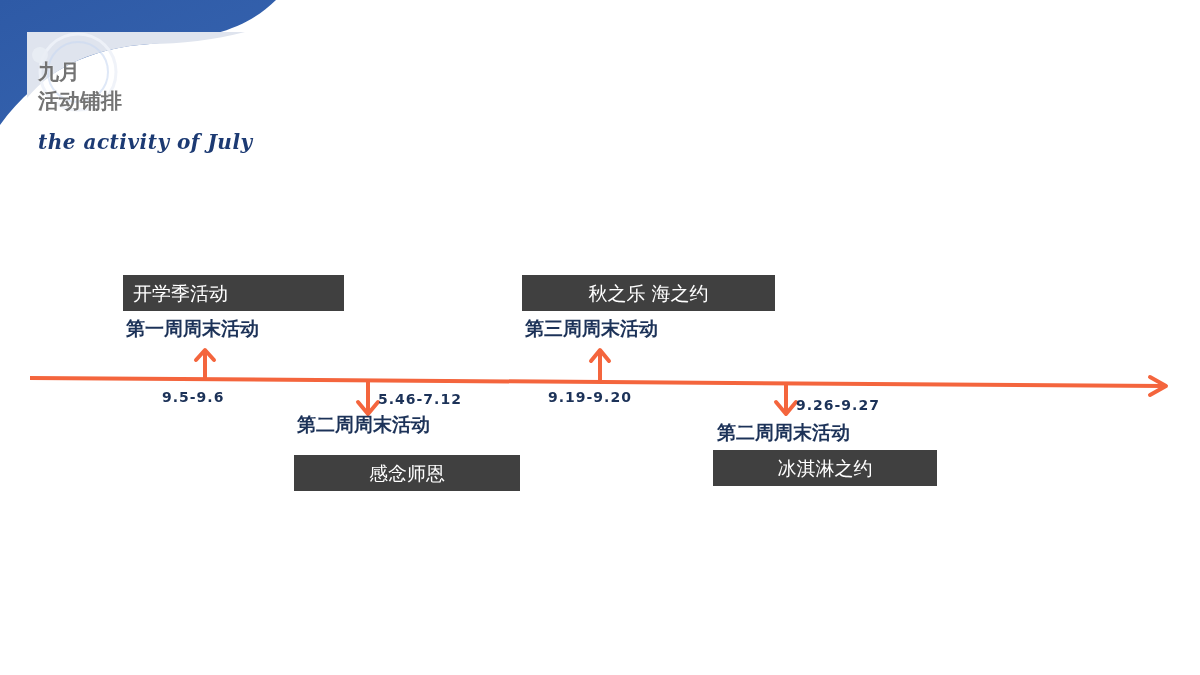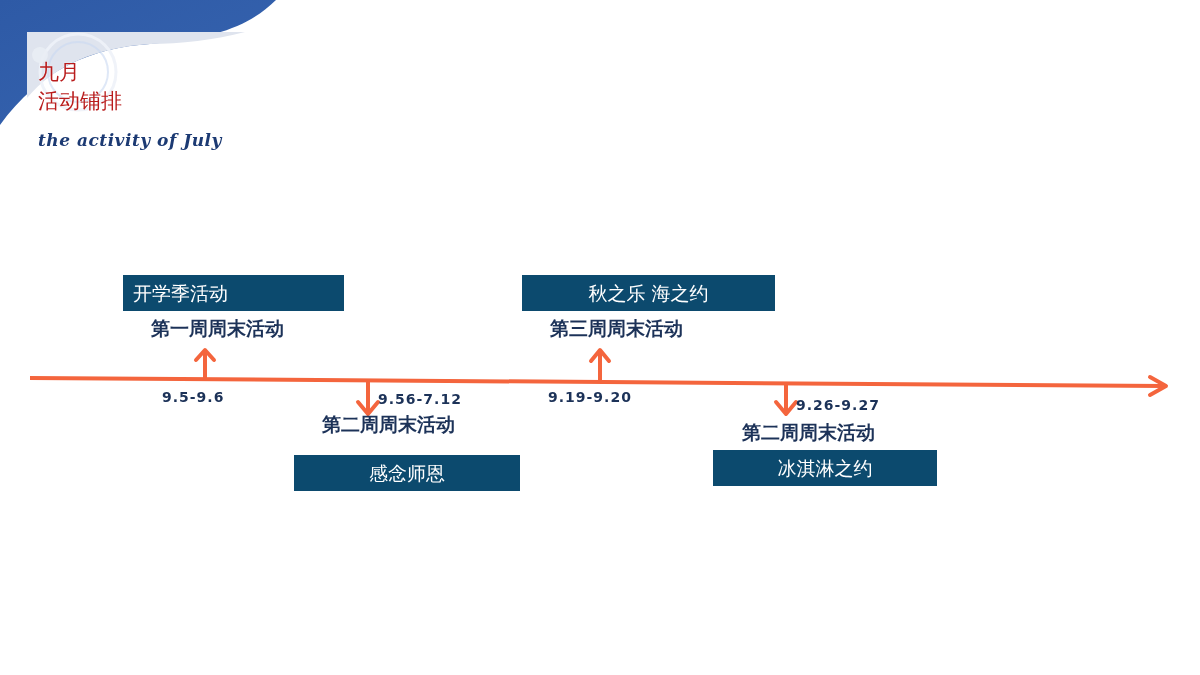--- a/index.html
+++ b/index.html
@@ -4,38 +4,37 @@
 <style>
   html, body { margin: 0; padding: 0; }
   body {
     width: 1200px; height: 675px; position: relative; overflow: hidden;
     background: #ffffff;
     font-family: "DejaVu Sans", "Liberation Sans", sans-serif;
   }
   .corner-svg { position: absolute; left: 0; top: 0; }
   .title-block { position: absolute; left: 38px; top: 58px; }
   .title-line {
-    color: #b91c1c; font-size: 21px; line-height: 29px; font-weight: normal;
+    color: #737373; font-size: 21px; line-height: 29px; font-weight: bold;
     text-shadow: 0 0 2px rgba(255,255,255,0.8);
   }
   .subtitle {
     position: absolute; left: 38px; top: 130px;
     font-family: "DejaVu Serif", "Liberation Serif", serif;
     font-style: italic; font-weight: bold;
-    color: #1c3a73; font-size: 17px; letter-spacing: 0.5px;
+    color: #1c3a73; font-size: 20px; letter-spacing: 0.5px;
   }
   .timeline-svg { position: absolute; left: 0; top: 0; }
   .tag {
-    position: absolute; background: #0c4a6e; color: #ffffff;
+    position: absolute; background: #404040; color: #ffffff;
     font-size: 19px; height: 36px; line-height: 36px;
   }
   .week-label {
     position: absolute; color: #1c3258; font-size: 19px; font-weight: bold;
     white-space: nowrap;
-    margin-left: 25px;
   }
   .date-label {
     position: absolute; color: #1c3258; font-size: 14px; font-weight: bold;
     white-space: nowrap; letter-spacing: 1px;
   }
 </style>
 </head>
 <body>
 
 <svg class="corner-svg" width="300" height="180" viewBox="0 0 300 180">
@@ -83,21 +82,21 @@
     <polyline points="776,402 786,414 796,402" fill="none" stroke="#f4653d" stroke-width="4" stroke-linecap="round" stroke-linejoin="round"></polyline>
   </g>
 </svg>
 
 <div class="tag" style="left:123px; top:275px; width:221px; padding-left:10px; box-sizing:border-box;">
   <span>开学季活动</span>
 </div>
 <div class="week-label" style="left:126px; top:316px;">第一周周末活动</div>
 <div class="date-label" style="left:162px; top:389px;">9.5-9.6</div>
 
-<div class="date-label" style="left:378px; top:391px;">9.56-7.12</div>
+<div class="date-label" style="left:378px; top:391px;">5.46-7.12</div>
 <div class="week-label" style="left:297px; top:412px;">第二周周末活动</div>
 <div class="tag" style="left:294px; top:455px; width:226px; text-align:center;">
   <span>感念师恩</span>
 </div>
 
 <div class="tag" style="left:522px; top:275px; width:253px; text-align:center;">
   <span>秋之乐 海之约</span>
 </div>
 <div class="week-label" style="left:525px; top:316px;">第三周周末活动</div>
 <div class="date-label" style="left:548px; top:389px;">9.19-9.20</div>

